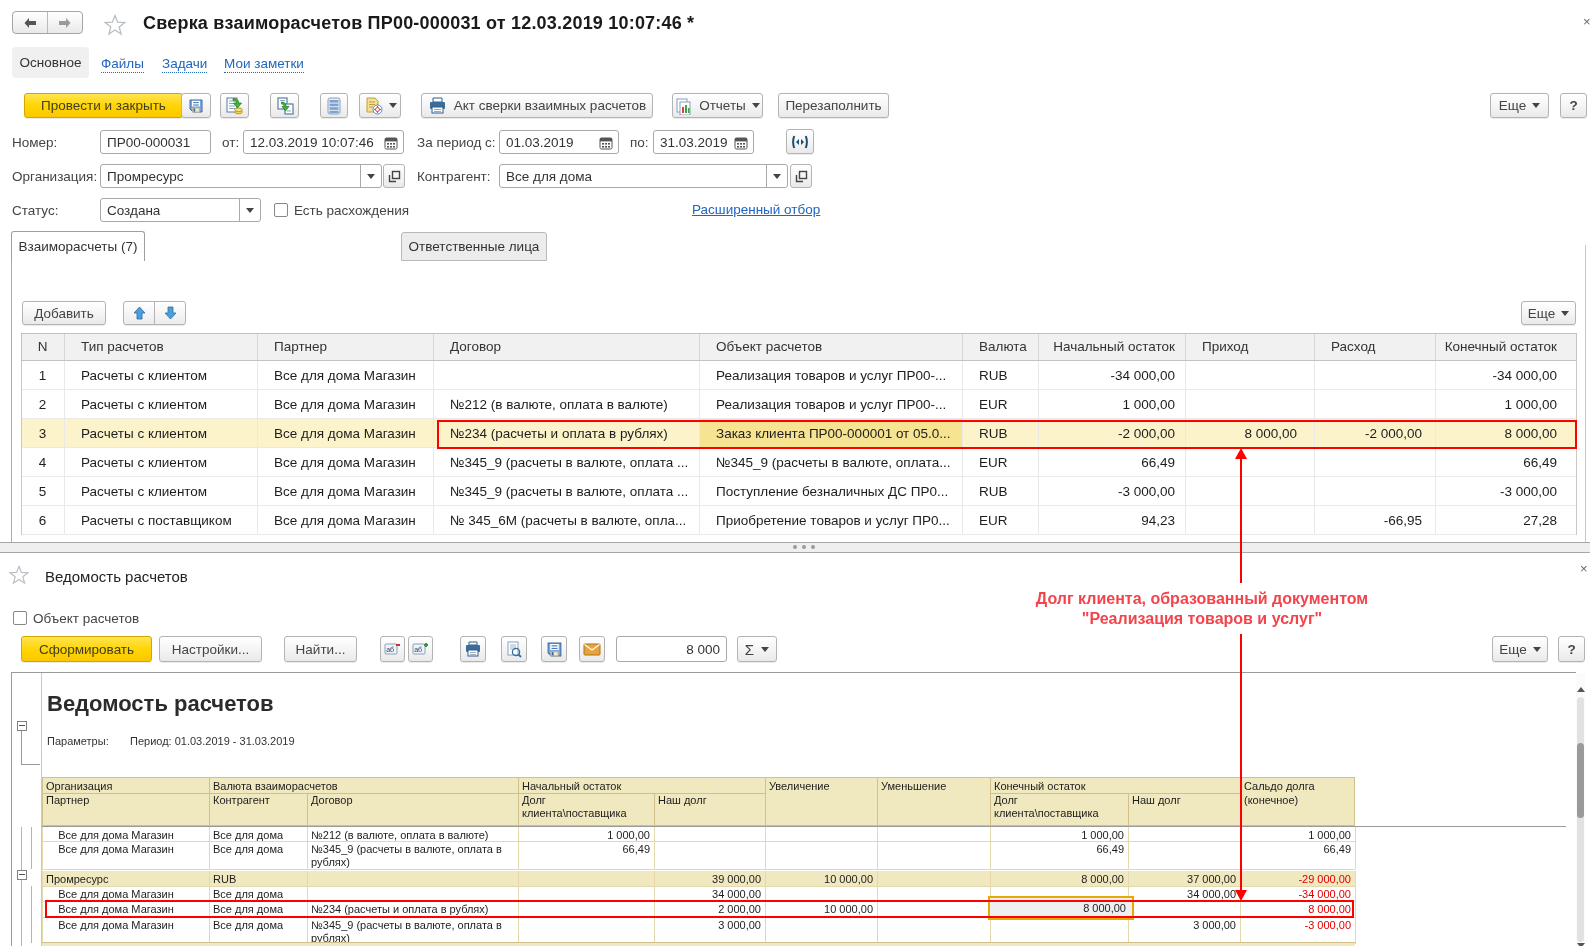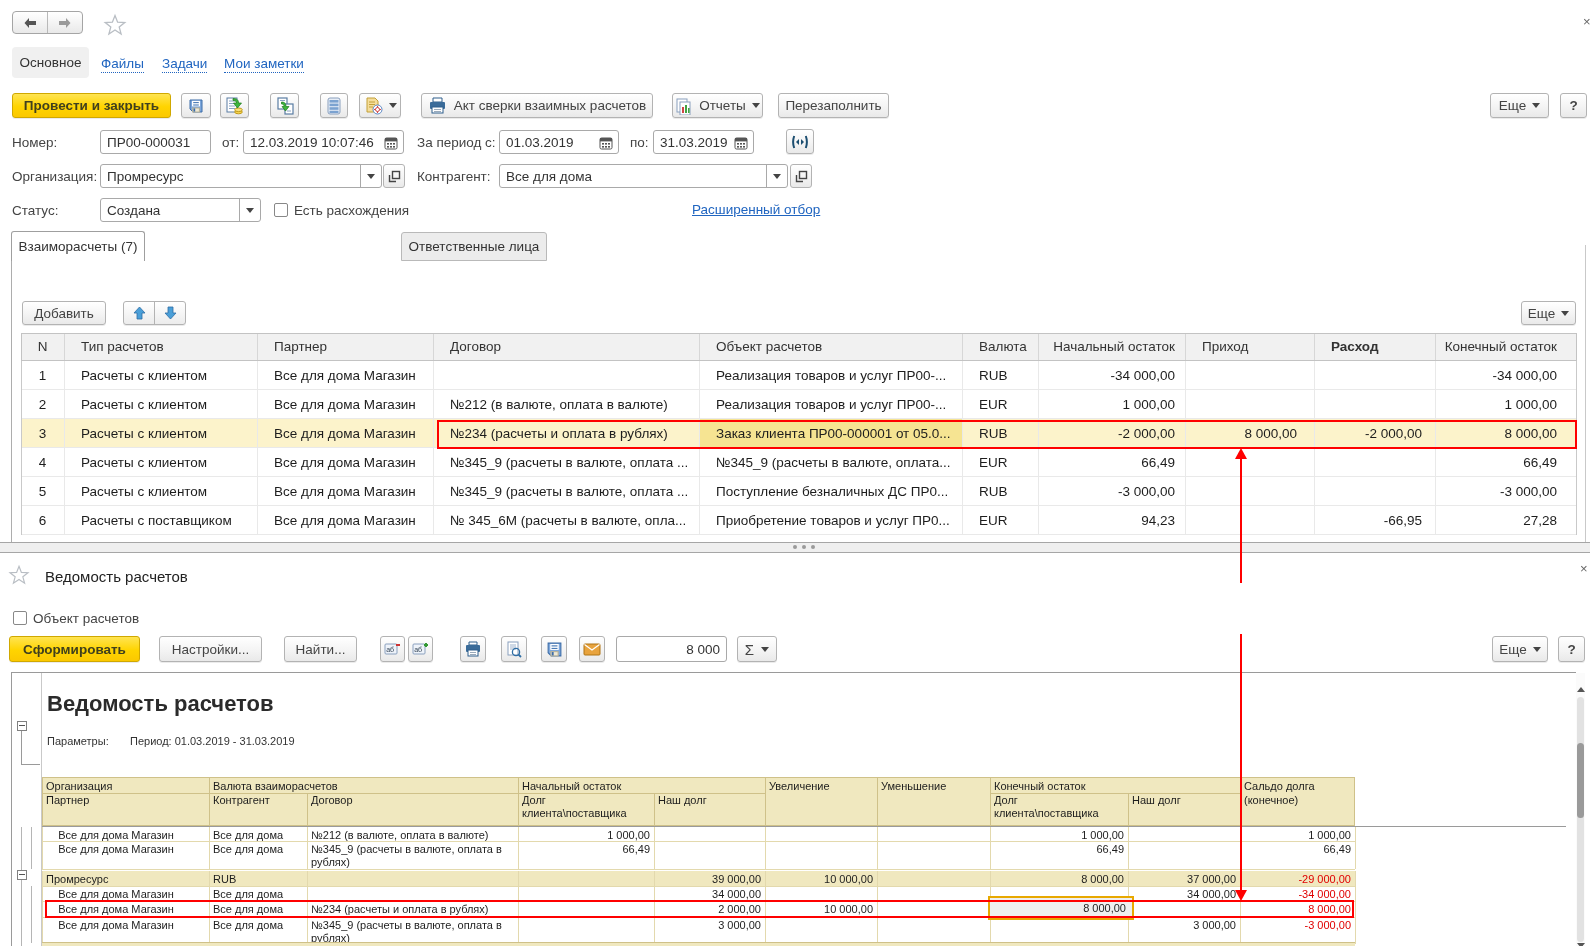--- a/index.html
+++ b/index.html
@@ -1,20 +1,20 @@
 <!DOCTYPE html>
 <html><head>
 <meta charset="utf-8">
 <style>
 * { margin:0; padding:0; box-sizing:border-box; }
 html,body { width:1590px; height:946px; background:#fff; font-family:"Liberation Sans", sans-serif; font-size:13.5px; color:#333; overflow:hidden; }
 .abs { position:absolute; }
 #page { position:relative; width:1590px; height:946px; }
 .btn { position:absolute; display:flex; align-items:center; justify-content:center; background:linear-gradient(180deg,#ffffff 0%,#f4f4f4 55%,#e9e9e9 100%); border:1px solid #b3b3b3; border-radius:3px; color:#444; box-shadow:0 1px 0 rgba(0,0,0,0.08); }
-.ybtn { background:linear-gradient(180deg,#ffe452 0%,#ffd400 55%,#fbc800 100%); border:1px solid #d0a800; font-weight:bold; color:#40401e; }
+.ybtn { background:linear-gradient(180deg,#ffe452 0%,#ffd400 55%,#fbc800 100%); border:1px solid #d0a800; font-weight:normal; color:#40401e;margin-left:12px; }
 .inp { position:absolute; background:#fff; border:1px solid #a9a9a9; border-radius:3px; display:flex; align-items:center; padding:0 6px; }
 .lbl { position:absolute; color:#444; }
 .link { color:#2065c0; }
 .caret { width:0; height:0; border-left:4px solid transparent; border-right:4px solid transparent; border-top:5px solid #444; display:inline-block; }
 </style>
 </head>
 <body>
 <div id="page">
 
 <div class="abs" style="left:12px; top:11px; width:71px; height:23px; border:1px solid #a5a5a5; border-radius:4px; background:linear-gradient(180deg,#fff,#e9e9e9); display:flex;">
@@ -25,20 +25,21 @@
   </div>
   <div style="flex:1; display:flex; align-items:center; justify-content:center;">
     <svg width="16" height="12" viewBox="0 0 16 12">
           <path d="M9 1 L13.5 6 L9 11 L9 8 H2 V4 H9 Z" fill="#9a9a9a"></path>
         </svg>
   </div>
 </div>
 <svg class="abs" style="left:103px; top:13px;" width="24" height="24" viewBox="0 0 24 24">
       <path d="M12 2.5 L14.6 9.2 L21.8 9.5 L16.2 14 L18.1 21 L12 17 L5.9 21 L7.8 14 L2.2 9.5 L9.4 9.2 Z" fill="none" stroke="#b9bec4" stroke-width="1.3"></path>
     </svg>
+<div class="abs" style="left:143px; top:13px; font-size:18px; font-weight:bold; color:#1a1a1a; letter-spacing:0.2px;">Сверка взаиморасчетов ПР00-000031 от 12.03.2019 10:07:46 *</div>
 <div class="abs" style="left:1583px; top:14px; color:#666; font-size:13px;">×</div>
 <div class="abs" style="left:12px; top:47px; width:77px; height:31px; background:#f0f0f0; border-radius:4px; display:flex; align-items:center; justify-content:center; color:#333;">Основное</div>
 <div class="abs link" style="left:101px; top:56px; border-bottom:1px dotted #2065c0; padding-bottom:1px;">Файлы</div>
 <div class="abs link" style="left:162px; top:56px; border-bottom:1px dotted #2065c0; padding-bottom:1px;">Задачи</div>
 <div class="abs link" style="left:224px; top:56px; border-bottom:1px dotted #2065c0; padding-bottom:1px;">Мои заметки</div>
 
 <div class="btn ybtn" style="left:12px; top:93px; width:159px; height:25px;">Провести и закрыть</div>
 <div class="btn" style="left:181px; top:93px; width:30px; height:25px;">
       <svg width="16" height="16" viewBox="0 0 16 16">
         <path d="M2 2 H14 V14 H5 L2 11 Z" fill="#7da7dc" stroke="#3c6ca8"></path>
@@ -208,21 +209,21 @@
 <div class="abs" style="left:21px; top:333px; width:1556px; height:210px;">
 <div class="abs" style="left:0; top:0; width:1556px; height:28px; background:#f1f1f1; border:1px solid #c3c3c3;"></div>
 <div class="abs" style="left:0px; width:43px; text-align:center; top:6px; color:#333; overflow:hidden; white-space:nowrap;">N</div>
 <div class="abs" style="left:60px; width:176px; top:6px; color:#333; overflow:hidden; white-space:nowrap;">Тип расчетов</div>
 <div class="abs" style="left:253px; width:159px; top:6px; color:#333; overflow:hidden; white-space:nowrap;">Партнер</div>
 <div class="abs" style="left:429px; width:249px; top:6px; color:#333; overflow:hidden; white-space:nowrap;">Договор</div>
 <div class="abs" style="left:695px; width:246px; top:6px; color:#333; overflow:hidden; white-space:nowrap;">Объект расчетов</div>
 <div class="abs" style="left:958px; width:59px; top:6px; color:#333; overflow:hidden; white-space:nowrap;">Валюта</div>
 <div class="abs" style="left:1017px; width:137px; text-align:right; top:6px; color:#333; overflow:hidden; white-space:nowrap;">Начальный остаток</div>
 <div class="abs" style="left:1181px; width:112px; top:6px; color:#333; overflow:hidden; white-space:nowrap;">Приход</div>
-<div class="abs" style="left:1310px; width:104px; top:6px; color:#333; overflow:hidden; white-space:nowrap;font-weight:bold;">Расход</div>
+<div class="abs" style="left:1310px; width:104px; top:6px; color:#333; overflow:hidden; white-space:nowrap;">Расход</div>
 <div class="abs" style="left:1414px; width:122px; text-align:right; top:6px; color:#333; overflow:hidden; white-space:nowrap;">Конечный остаток</div>
 <div class="abs" style="left:43px; top:1px; width:1px; height:26px; background:#d7d7d7;"></div>
 <div class="abs" style="left:236px; top:1px; width:1px; height:26px; background:#d7d7d7;"></div>
 <div class="abs" style="left:412px; top:1px; width:1px; height:26px; background:#d7d7d7;"></div>
 <div class="abs" style="left:678px; top:1px; width:1px; height:26px; background:#d7d7d7;"></div>
 <div class="abs" style="left:941px; top:1px; width:1px; height:26px; background:#d7d7d7;"></div>
 <div class="abs" style="left:1017px; top:1px; width:1px; height:26px; background:#d7d7d7;"></div>
 <div class="abs" style="left:1164px; top:1px; width:1px; height:26px; background:#d7d7d7;"></div>
 <div class="abs" style="left:1293px; top:1px; width:1px; height:26px; background:#d7d7d7;"></div>
 <div class="abs" style="left:1414px; top:1px; width:1px; height:26px; background:#d7d7d7;"></div>
@@ -583,20 +584,21 @@
 </div>
 
 <div class="abs" style="left:1240px; top:452px; width:2px; height:131px; background:#f00;"></div>
 <div class="abs" style="left:1240px; top:634px; width:2px; height:256px; background:#f00;"></div>
 <svg class="abs" style="left:1234px; top:448px;" width="14" height="12">
       <path d="M7 0 L13 11 H1 Z" fill="#f00"></path>
     </svg>
 <svg class="abs" style="left:1234px; top:889px;" width="14" height="12">
       <path d="M7 12 L13 1 H1 Z" fill="#f00"></path>
     </svg>
+<div class="abs" style="left:1022px; top:589px; width:360px; text-align:center; color:#f4434b; font-weight:bold; font-size:16px; line-height:19.5px;">Долг клиента, образованный документом<br>"Реализация товаров и услуг"</div>
 
 <div class="abs" style="left:1576px; top:673px; width:9px; height:273px; background:#fbfbfb;"></div>
 <div class="abs" style="left:1577px; top:697px; width:7px; height:245px; background:#e2e2e2; border-radius:4px;"></div>
 <div class="abs" style="left:1577px; top:743px; width:7px; height:75px; background:#9a9a9a; border-radius:4px;"></div>
 <div class="abs" style="left:1577px; top:680px;"><div class="caret" style="border-top:none; border-bottom:5px solid #555; border-left-width:4px; border-right-width:4px;"></div></div>
 <div class="abs" style="left:1577px; top:936px;"><span class="caret" style="border-top-color:#555;"></span></div>
 
 </div>
 
 </body></html>

